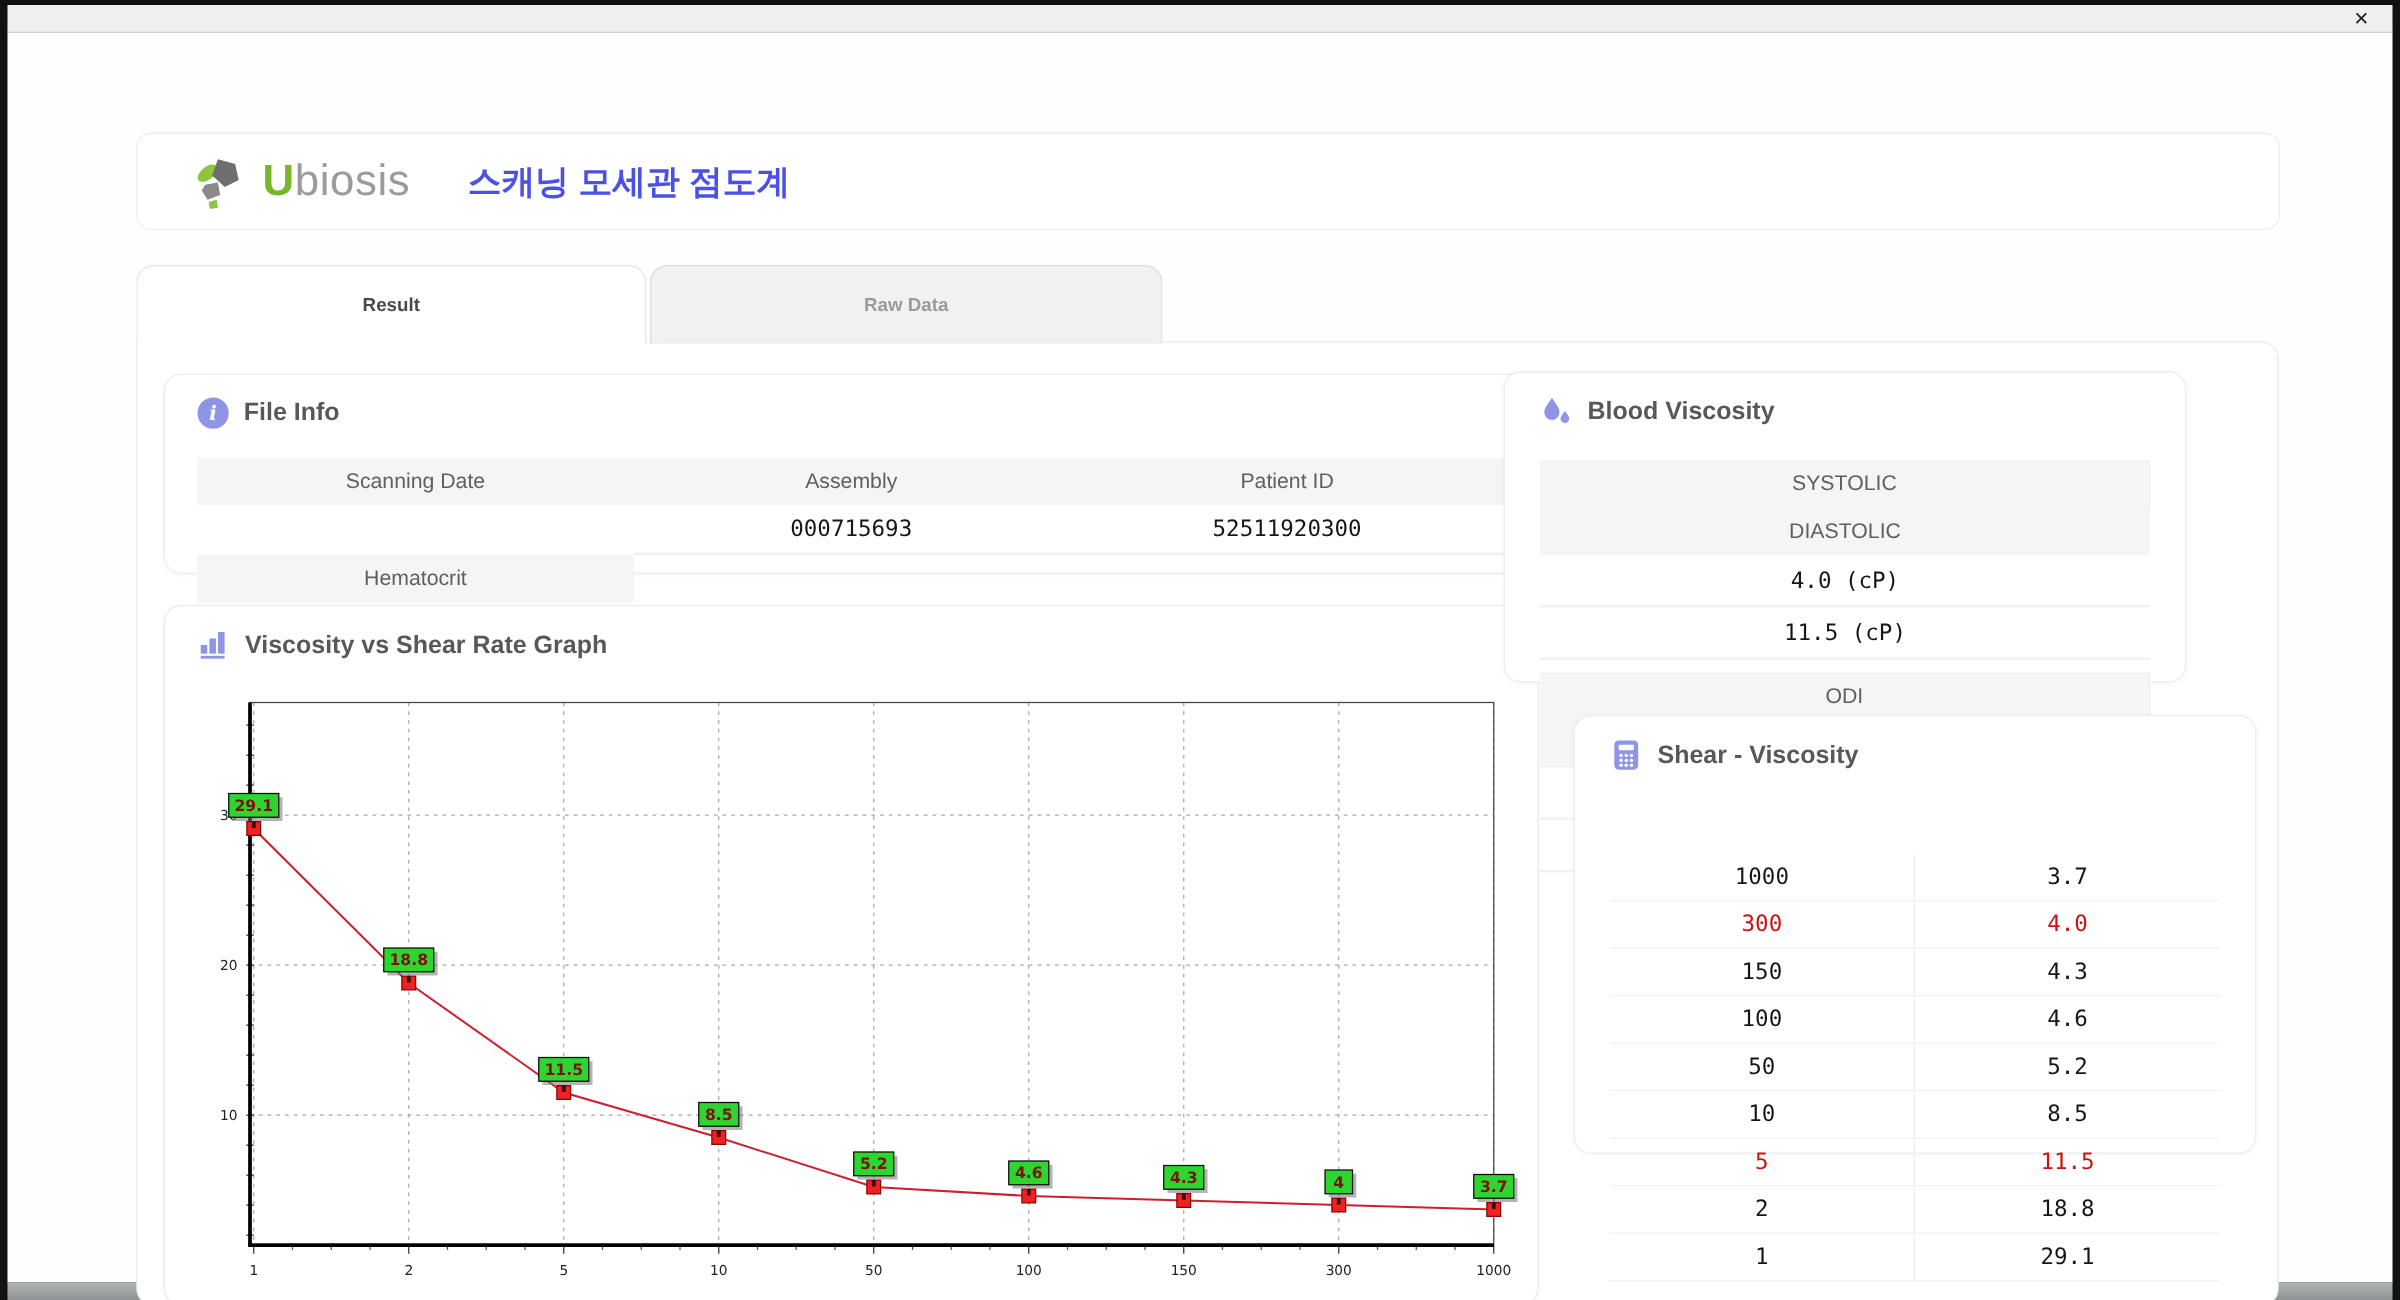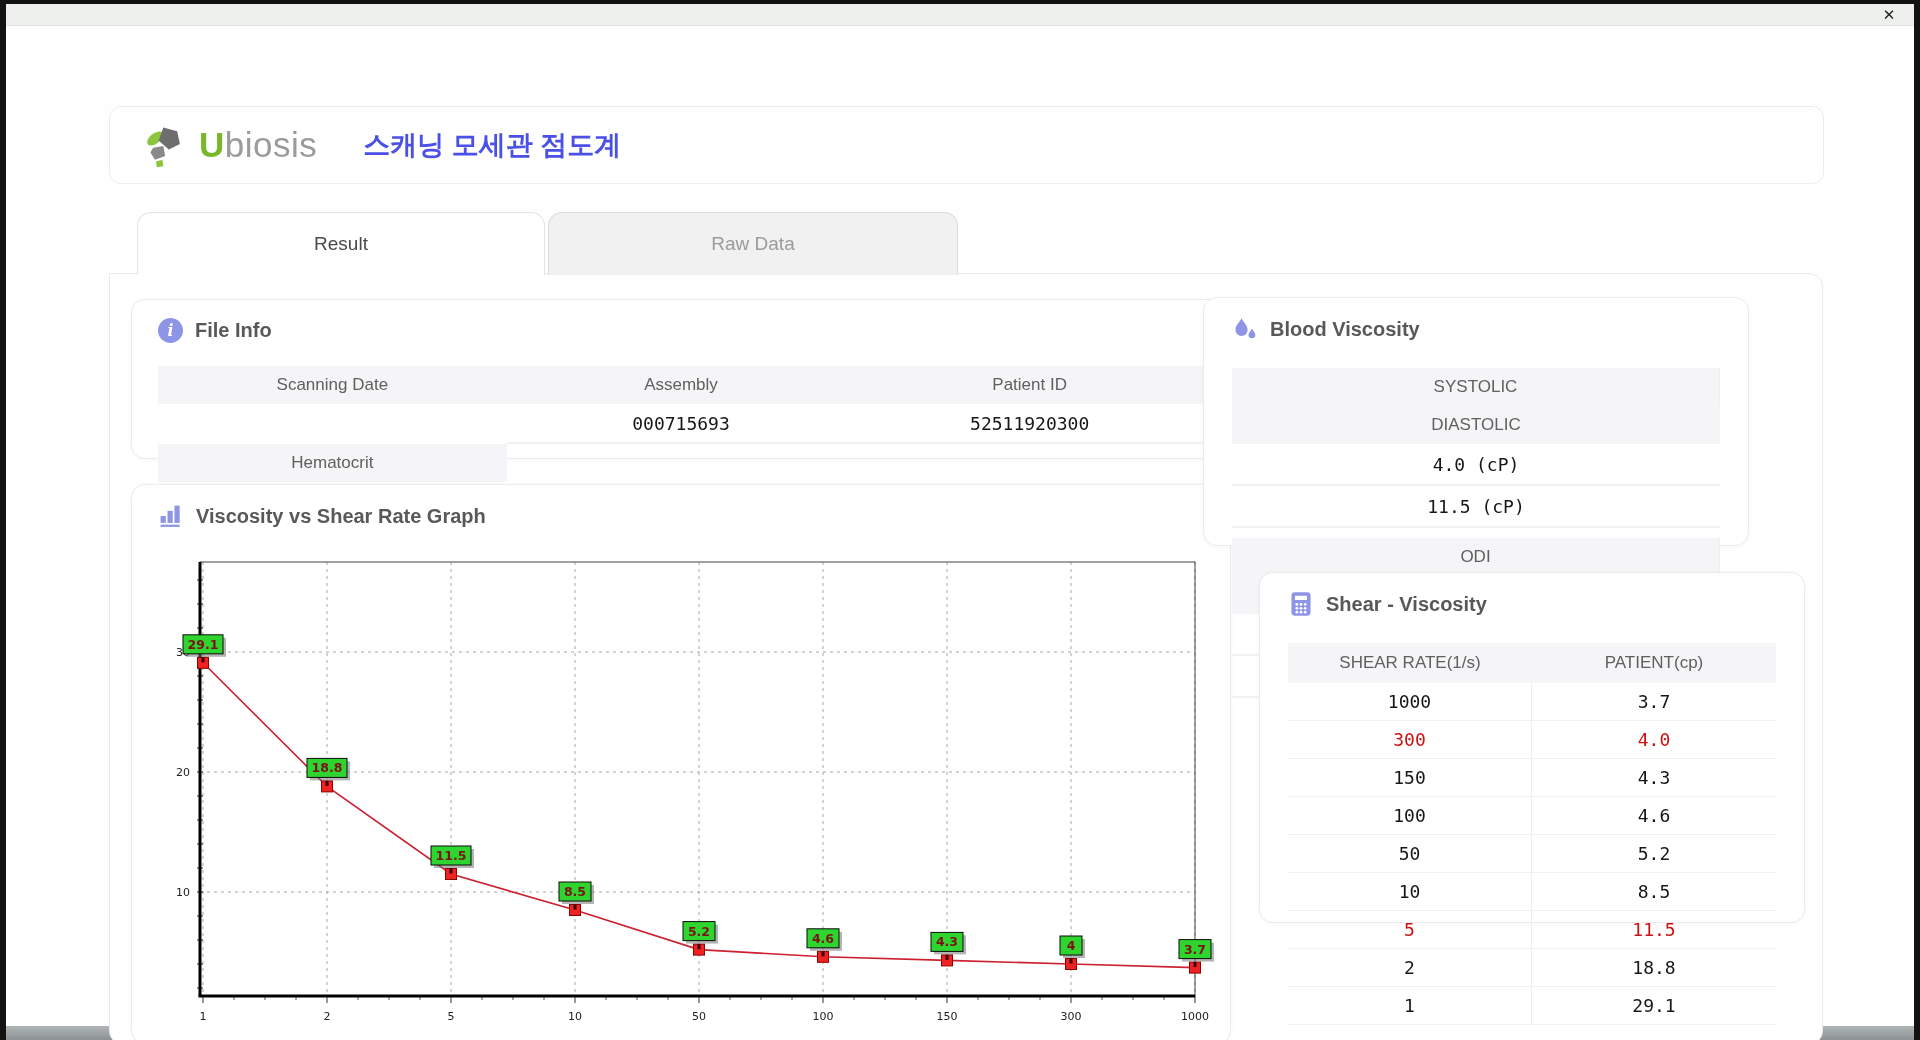--- a/index.html
+++ b/index.html
@@ -13,30 +13,30 @@
   .close-btn { position:absolute; right:14px; top:1px; width:22px; height:20px;
                display:flex; align-items:center; justify-content:center;
                font-size:15px; color:#222; cursor:default; }
   .win-body { left:6px; top:26px; width:1908px; height:1000px; background:#fefefe; }
   .bottombar { left:6px; top:1026px; width:1908px; height:14px;
                background:linear-gradient(#b0b5b6,#8d9294); }
 
   
   .header-card { left:103px; top:80px; width:1715px; height:78px; background:#fff;
                  border:1.5px solid #ececee; border-radius:12px; display:flex;
-                 align-items:center; padding-left:33px; }
+                 align-items:center; padding-left:44px; }
   .brand { font-size:35px; letter-spacing:.5px; font-weight:500; margin-left:8px; }
   .brand .u { color:#76b82a; font-weight:700; }
   .brand .rest { color:#9b9b9b; }
   .kr-title { margin-left:46px; font-size:27px; font-weight:bold; color:#4b50e6; }
 
   
   .tab { position:absolute; top:186px; height:63px; display:flex; align-items:center;
-         justify-content:center; font-size:19px; font-weight:normal;
-         border-radius:14px 14px 0 0; cursor:pointer;margin-left:28px; }
+         justify-content:center; font-size:15px; font-weight:bold;
+         border-radius:14px 14px 0 0; cursor:pointer; }
   .tab.active { left:103px; width:408px; background:#fff; border:1.5px solid #e4e4e6;
                 border-bottom:none; color:#4a4a4a; z-index:3; }
   .tab.inactive { left:514px; width:410px; background:#f1f1f2; border:1.5px solid #dcdcdc;
                   border-bottom:none; color:#9b9b9b; z-index:2; }
   .tab-panel { left:103px; top:247px; width:1714px; height:772px; background:#fff;
                border:1.5px solid #e9e9eb; border-radius:0 14px 14px 14px; z-index:1; }
 
   
   .card { position:absolute; background:#fff; border:1.5px solid #ececee;
           border-radius:14px; box-shadow:0 1px 4px rgba(0,0,0,.04); z-index:2; }
@@ -322,24 +322,20 @@
             <circle cx="15" cy="20" r="1.6"></circle>
               <circle cx="19.8" cy="20" r="1.6"></circle>
             <circle cx="10.2" cy="24.5" r="1.6"></circle>
               <circle cx="15" cy="24.5" r="1.6"></circle>
             <circle cx="19.8" cy="24.5" r="1.6"></circle>
           </g>
         </svg>
       </span>
       <span>Shear - Viscosity</span>
     </div>
-    <div class="sv-head">
-        <div class="thead-cell">SHEAR RATE(1/s)</div>
-        <div class="thead-cell">PATIENT(cp)</div>
-      </div>
     <div class="sv-body">
         <div class="sv-row">
           <div class="tval sv-c">1000</div>
           <div class="tval sv-c">3.7</div>
         </div>
         <div class="sv-row red">
           <div class="tval sv-c">300</div>
           <div class="tval sv-c">4.0</div>
         </div>
         <div class="sv-row">

